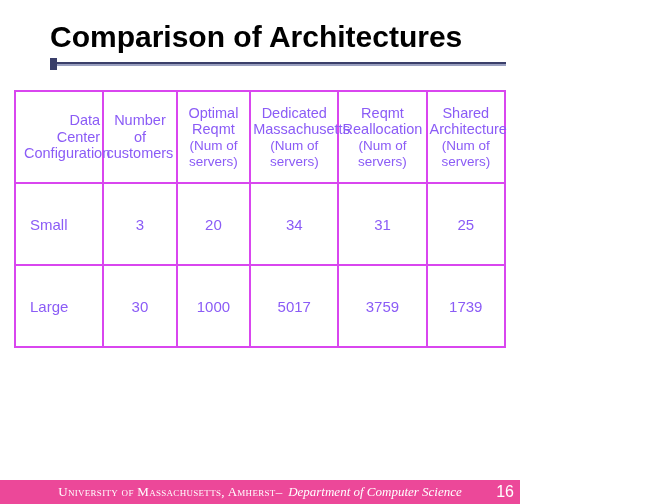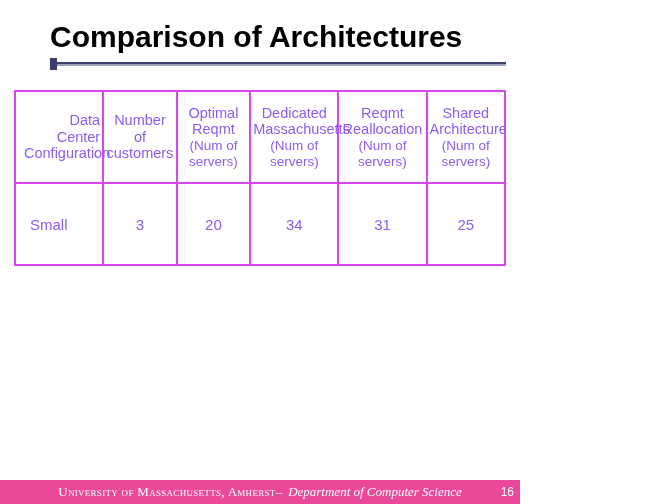--- a/index.html
+++ b/index.html
@@ -104,21 +104,21 @@
     font-style: italic;
     margin-left: 6px;
   }
   .page-num {
     position: absolute;
     right: 6px;
     bottom: 0;
     height: 24px;
     line-height: 24px;
     color: #fff;
-    font-size: 12px;
+    font-size: 16px;
     font-family: Arial, sans-serif;
   }
   .hl-sub {
     display: block;
     font-size: 13.5px;
   }
 </style>
 </head>
 <body>
 
@@ -162,20 +162,28 @@
       </thead>
       <tbody>
         <tr>
           <td class="row-label data-row">Small</td>
           <td class="data-row">3</td>
           <td class="data-row">20</td>
           <td class="data-row">34</td>
           <td class="data-row">31</td>
           <td class="data-row">25</td>
         </tr>
+        <tr>
+          <td class="row-label data-row">Large</td>
+          <td class="data-row">30</td>
+          <td class="data-row">1000</td>
+          <td class="data-row">5017</td>
+          <td class="data-row">3759</td>
+          <td class="data-row">1739</td>
+        </tr>
       </tbody>
     </table>
   </div>
 
   <div class="footer-left">U</div>
 
   <div class="footer">
     <span class="caps">University of Massachusetts, Amherst</span>
     <span> – </span>
     <span class="dept">Department of Computer Science</span>

